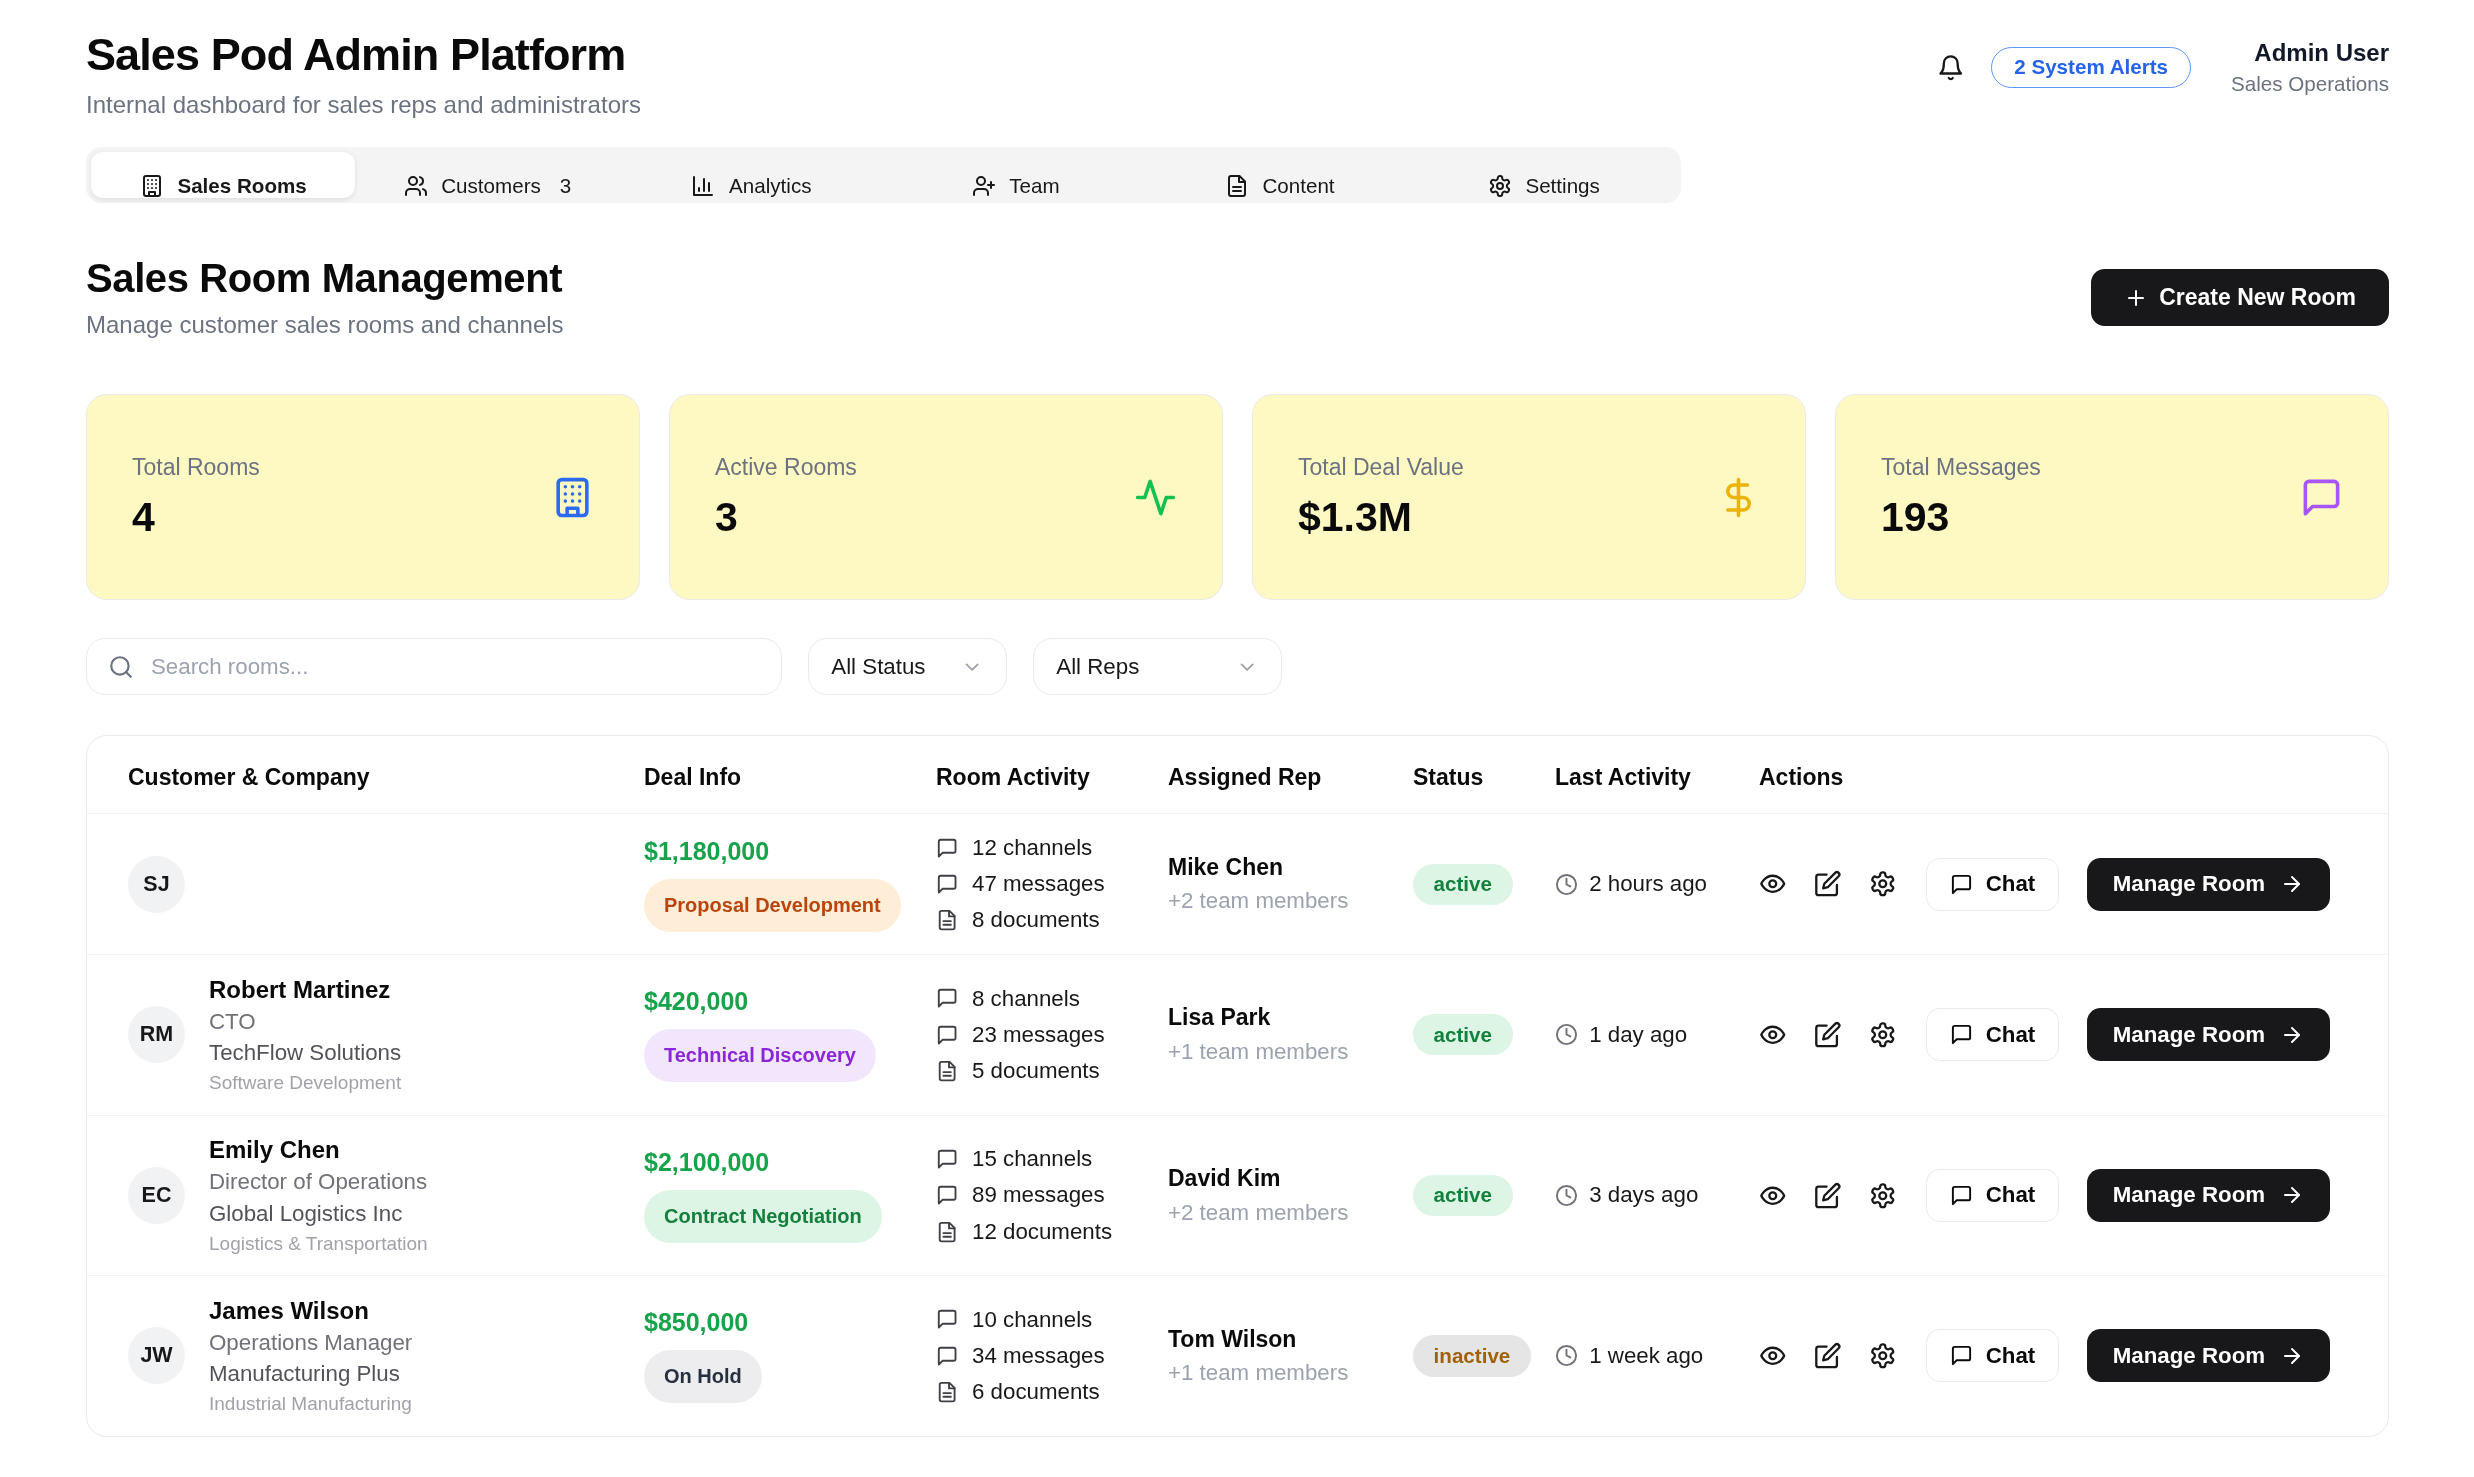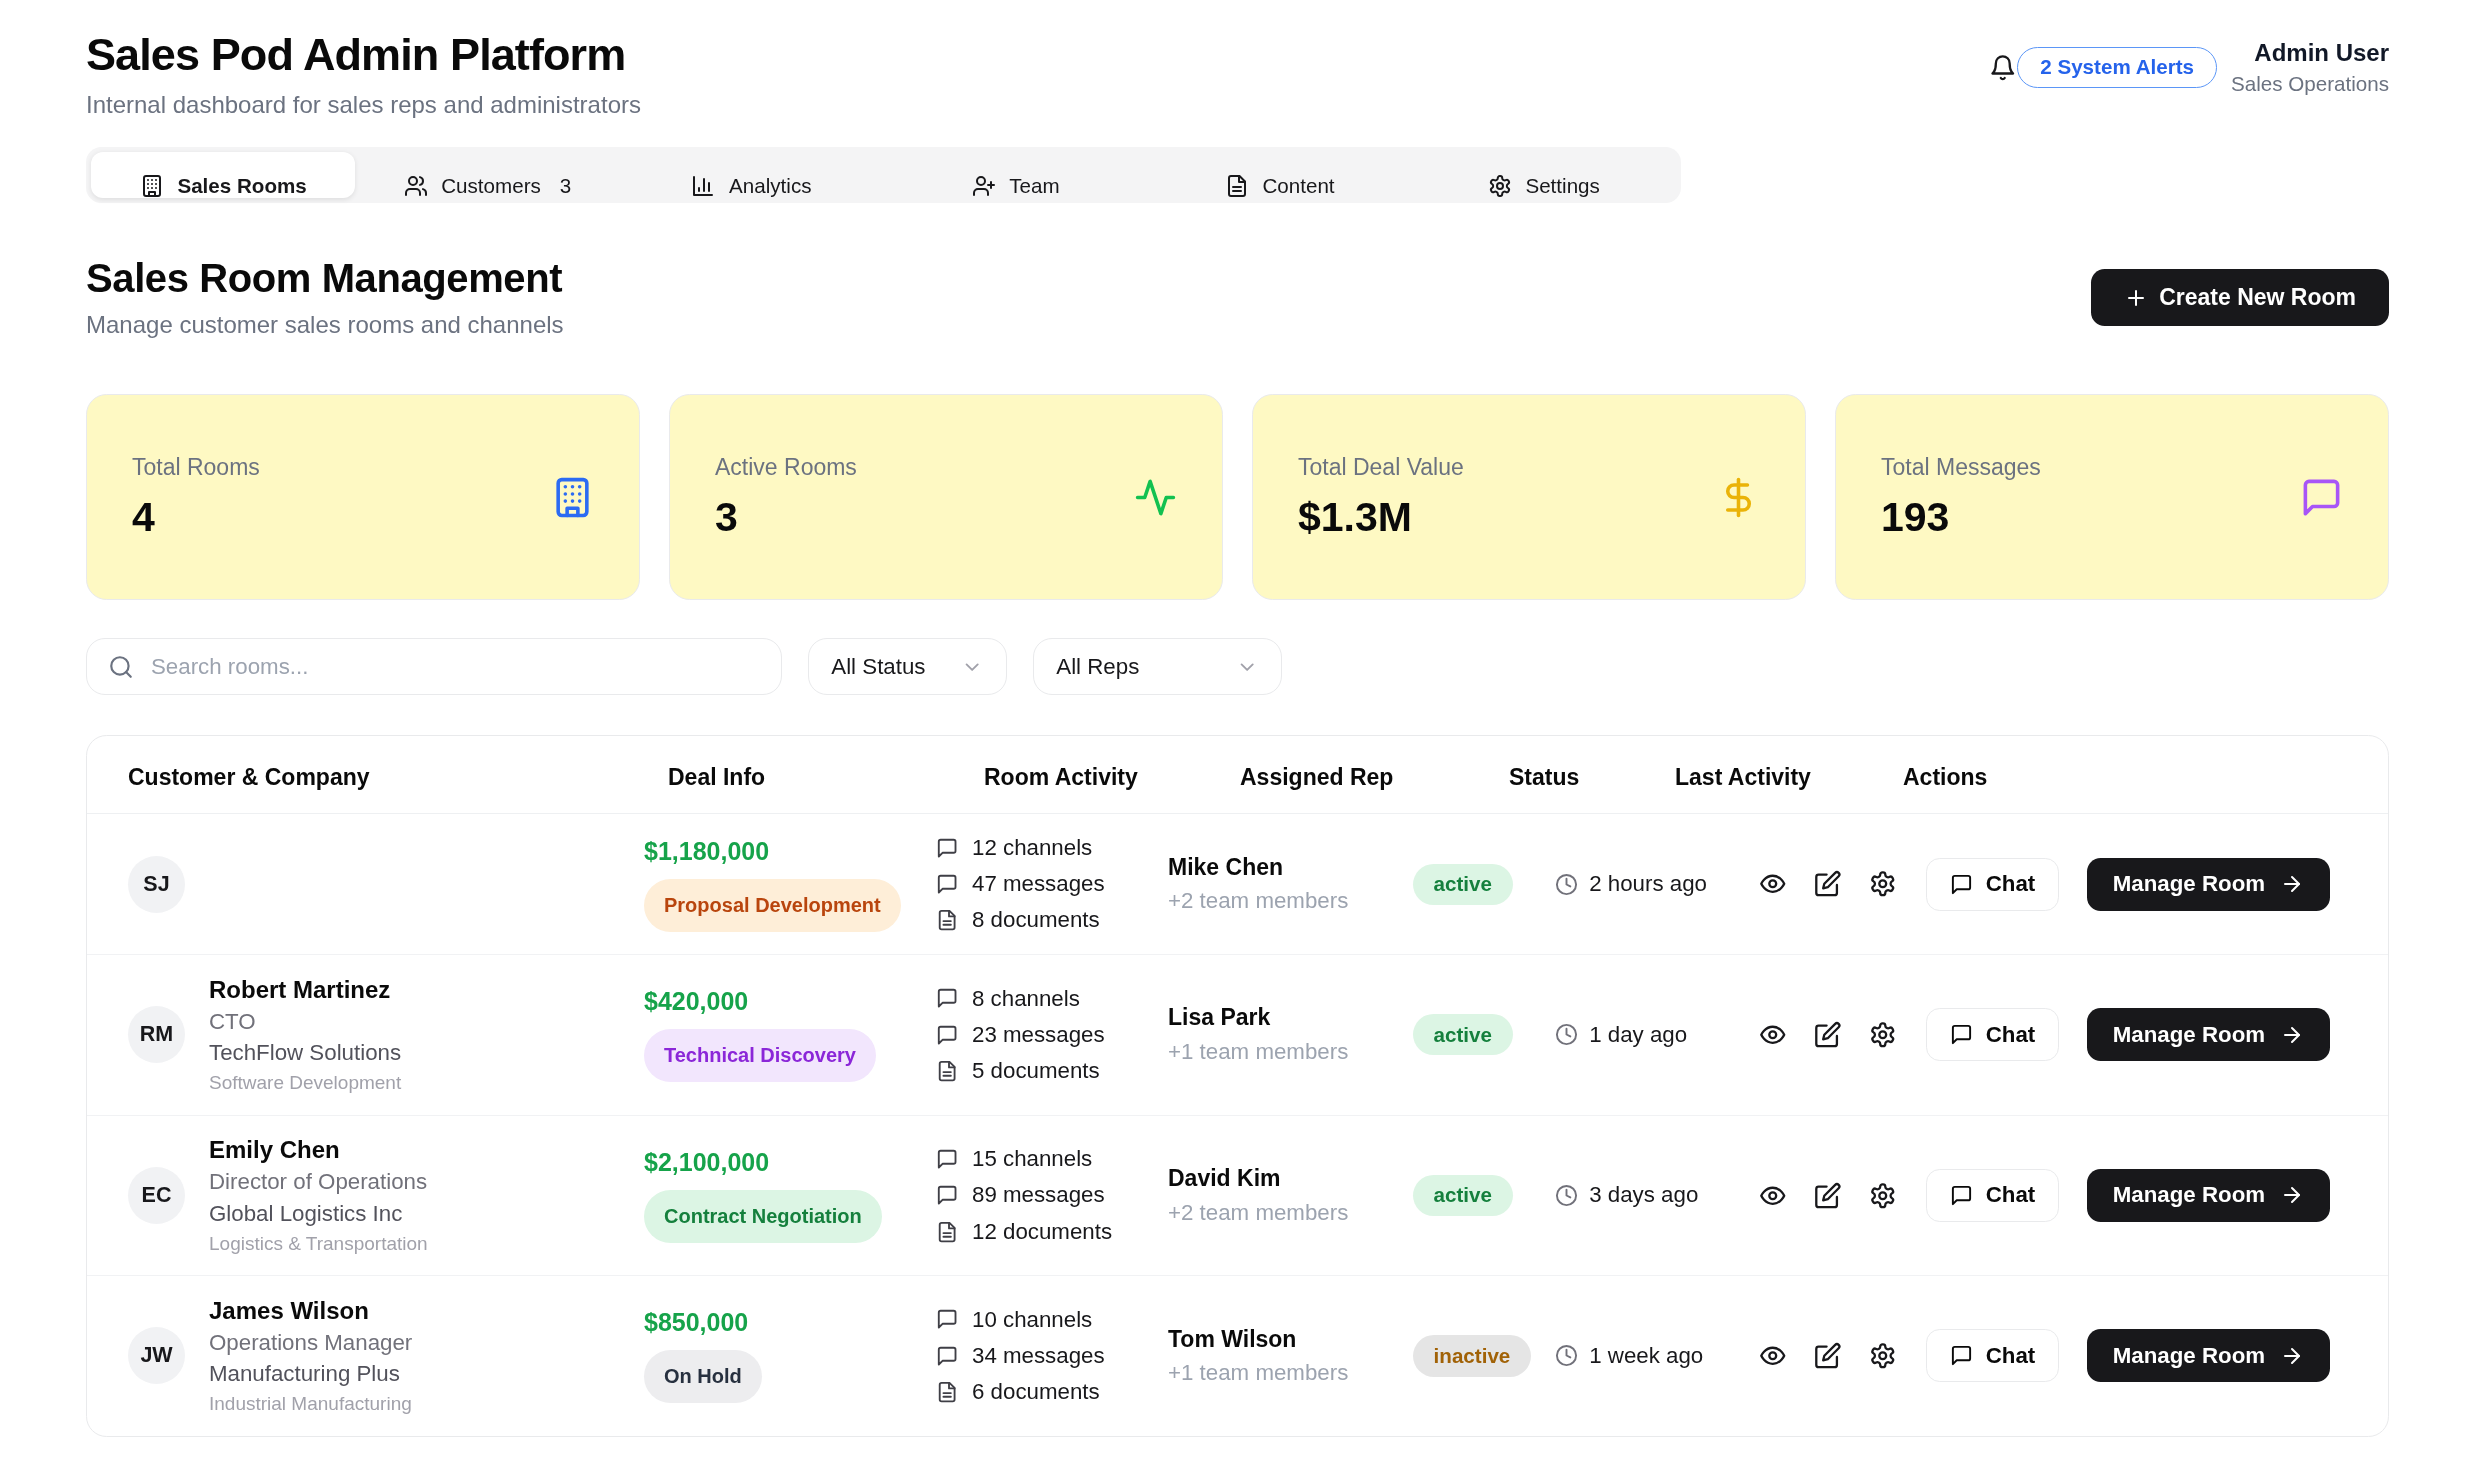--- a/index.html
+++ b/index.html
@@ -9,21 +9,21 @@
     background: #ffffff;
     color: #0a0a0a;
   }
   button { font-family: inherit; cursor: pointer; border: none; background: none; }
   svg { display: block; }
 
   
   .app-header { display: flex; justify-content: space-between; align-items: flex-start; padding: 29px 86px 20.6px; }
   .app-title { font-size: 45px; font-weight: 800; letter-spacing: -0.9px; margin-bottom: 10.3px; }
   .app-subtitle { font-size: 24px; color: #6b7280; }
-  .header-right { display: flex; align-items: center; padding-top: 10.3px; }
+  .header-right { display: flex; align-items: center; gap: 26px; padding-top: 10.3px; }
   .bell { color: #18181b; }
   .bell svg { width: 27.5px; height: 27.5px; }
   .alerts-badge { display: inline-flex; align-items: center; border: 1.7px solid #5b96f7; border-radius: 8592px; padding: 7.7px 22.3px; color: #2563eb; font-size: 20.6px; font-weight: 700; background: #fff; }
   .user-info { text-align: right; margin-left: 13.7px; }
   .user-name { font-size: 24px; font-weight: 700; color: #111827; }
   .user-role { font-size: 20.6px; color: #6b7280; margin-top: 4.3px; }
 
   
   .tabbar { margin: 6.9px 86px 0; width: 1595px; display: flex; background: #f4f4f5; border-radius: 15.5px; padding: 5.2px; }
   .tab { flex: 1; display: flex; align-items: flex-end; justify-content: center; gap: 13.7px; height: 46px; border-radius: 12px; font-size: 20.6px; font-weight: 500; color: #18181b; }
@@ -53,21 +53,21 @@
   .search-box input { width: 100%; height: 57px; border: 1.7px solid #e9eaec; border-radius: 19px; padding: 0 24px 0 64px; font-size: 22.3px; font-family: inherit; color: #18181b; outline: none; }
   .search-box input::placeholder { color: #9ca3af; }
   .select { height: 57px; border: 1.7px solid #e9eaec; border-radius: 19px; background: #fff; display: flex; align-items: center; justify-content: space-between; padding: 0 22.3px; font-size: 22.3px; color: #18181b; }
   .select svg { width: 22.3px; height: 22.3px; color: #a1a1aa; }
   .select.status { width: 199px; }
   .select.reps { width: 249px; }
 
   
   .table-card { margin: 40px 86px 0; border: 1.7px solid #e9eaec; border-radius: 20.6px; background: #fff; overflow: hidden; }
   .grid-cols { display: grid; grid-template-columns: 516px 292px 232px 245px 142px 204px 1fr; }
-  .thead { padding: 27.5px 41px 22.3px; font-size: 23px; font-weight: 700; color: #0a0a0a; border-bottom: 1.7px solid #eef0f2; gap: 24px; }
+  .thead { padding: 27.5px 41px 22.3px; font-size: 23px; font-weight: 700; color: #0a0a0a; border-bottom: 1.7px solid #eef0f2; }
   .trow { padding: 20.6px 41px; align-items: center; border-top: 0.9px solid #f1f2f4; }
   .trow:first-of-type { border-top: none; }
 
   .c-customer { display: flex; align-items: center; gap: 24px; }
   .avatar { width: 57px; height: 57px; border-radius: 50%; background: #f1f2f4; color: #18181b; font-size: 21.5px; font-weight: 600; display: flex; align-items: center; justify-content: center; flex: none; }
   .c-name { font-size: 24px; font-weight: 700; color: #0a0a0a; }
   .c-title { font-size: 22.3px; color: #71717a; margin-top: 5.2px; }
   .c-company { font-size: 22.3px; color: #52525b; font-weight: 500; margin-top: 5.2px; }
   .c-industry { font-size: 19px; color: #a1a1aa; margin-top: 6px; }
 

